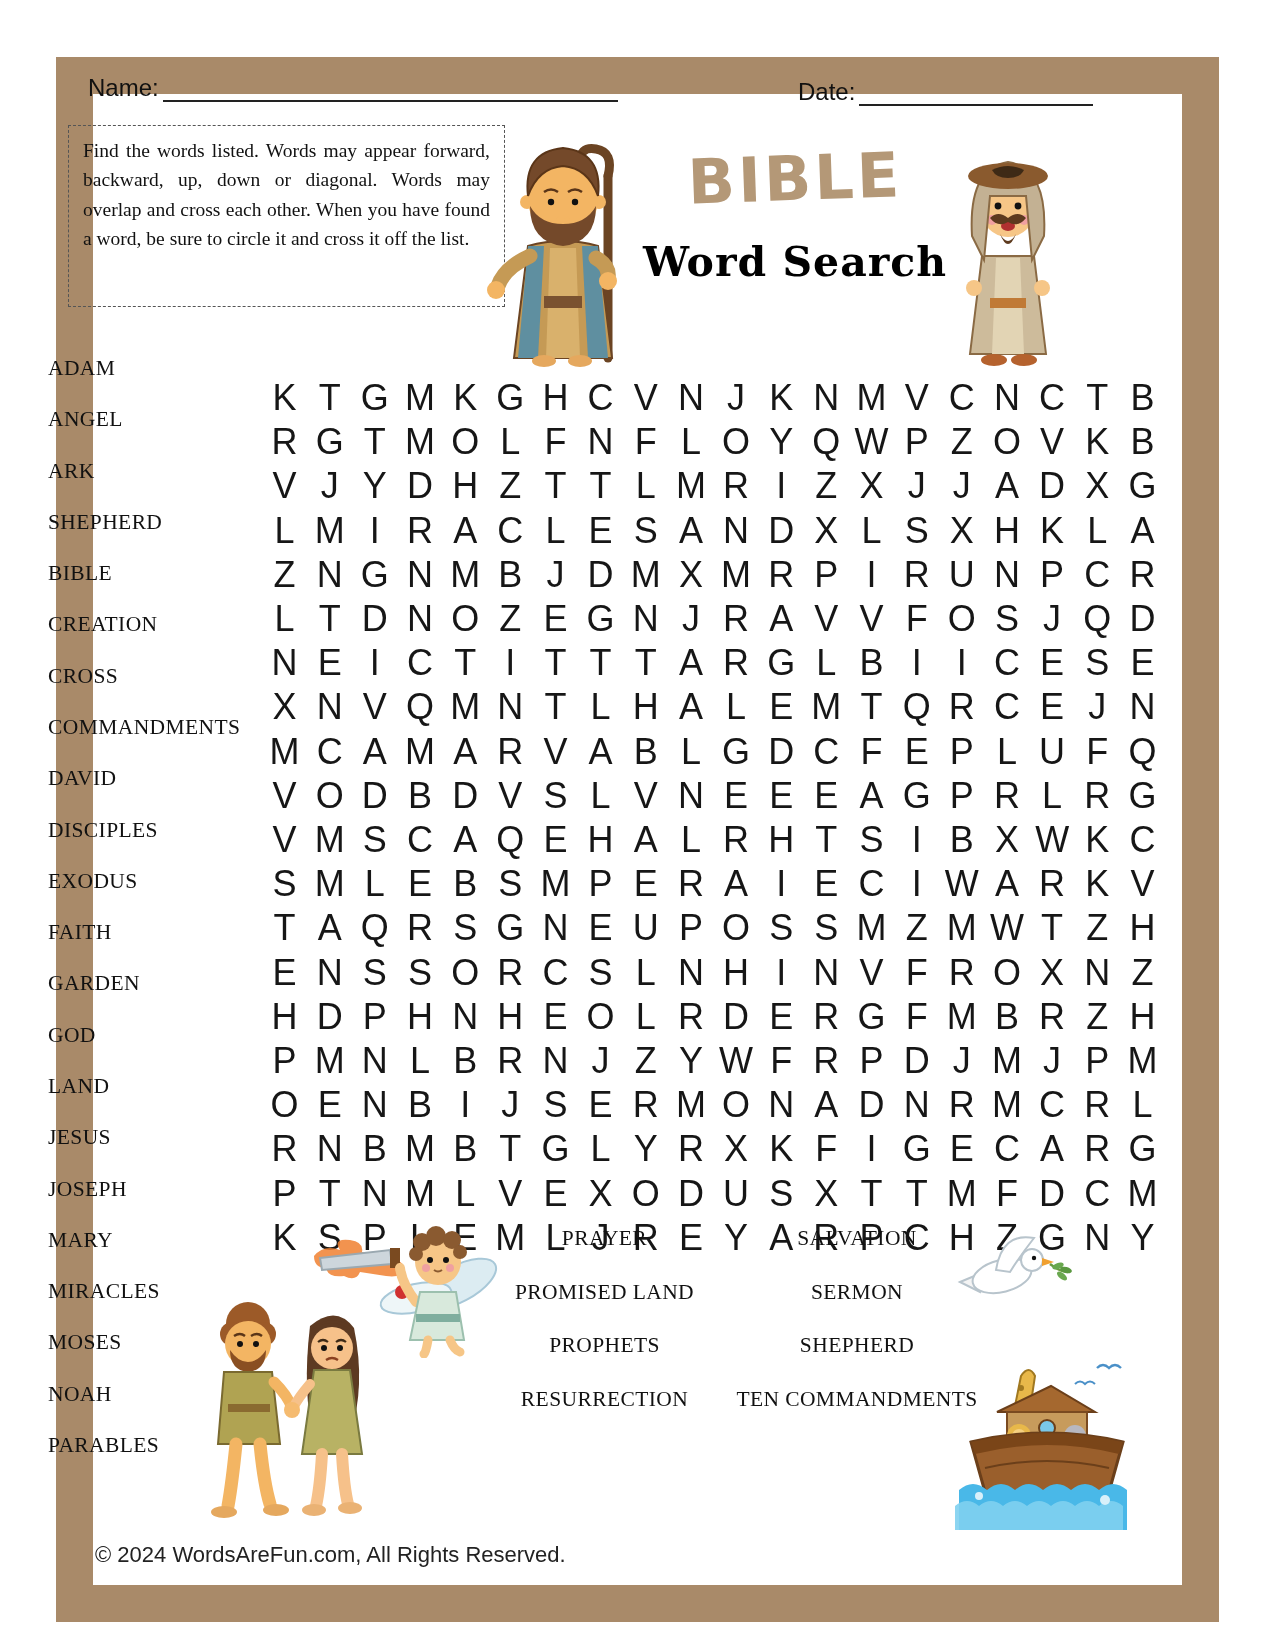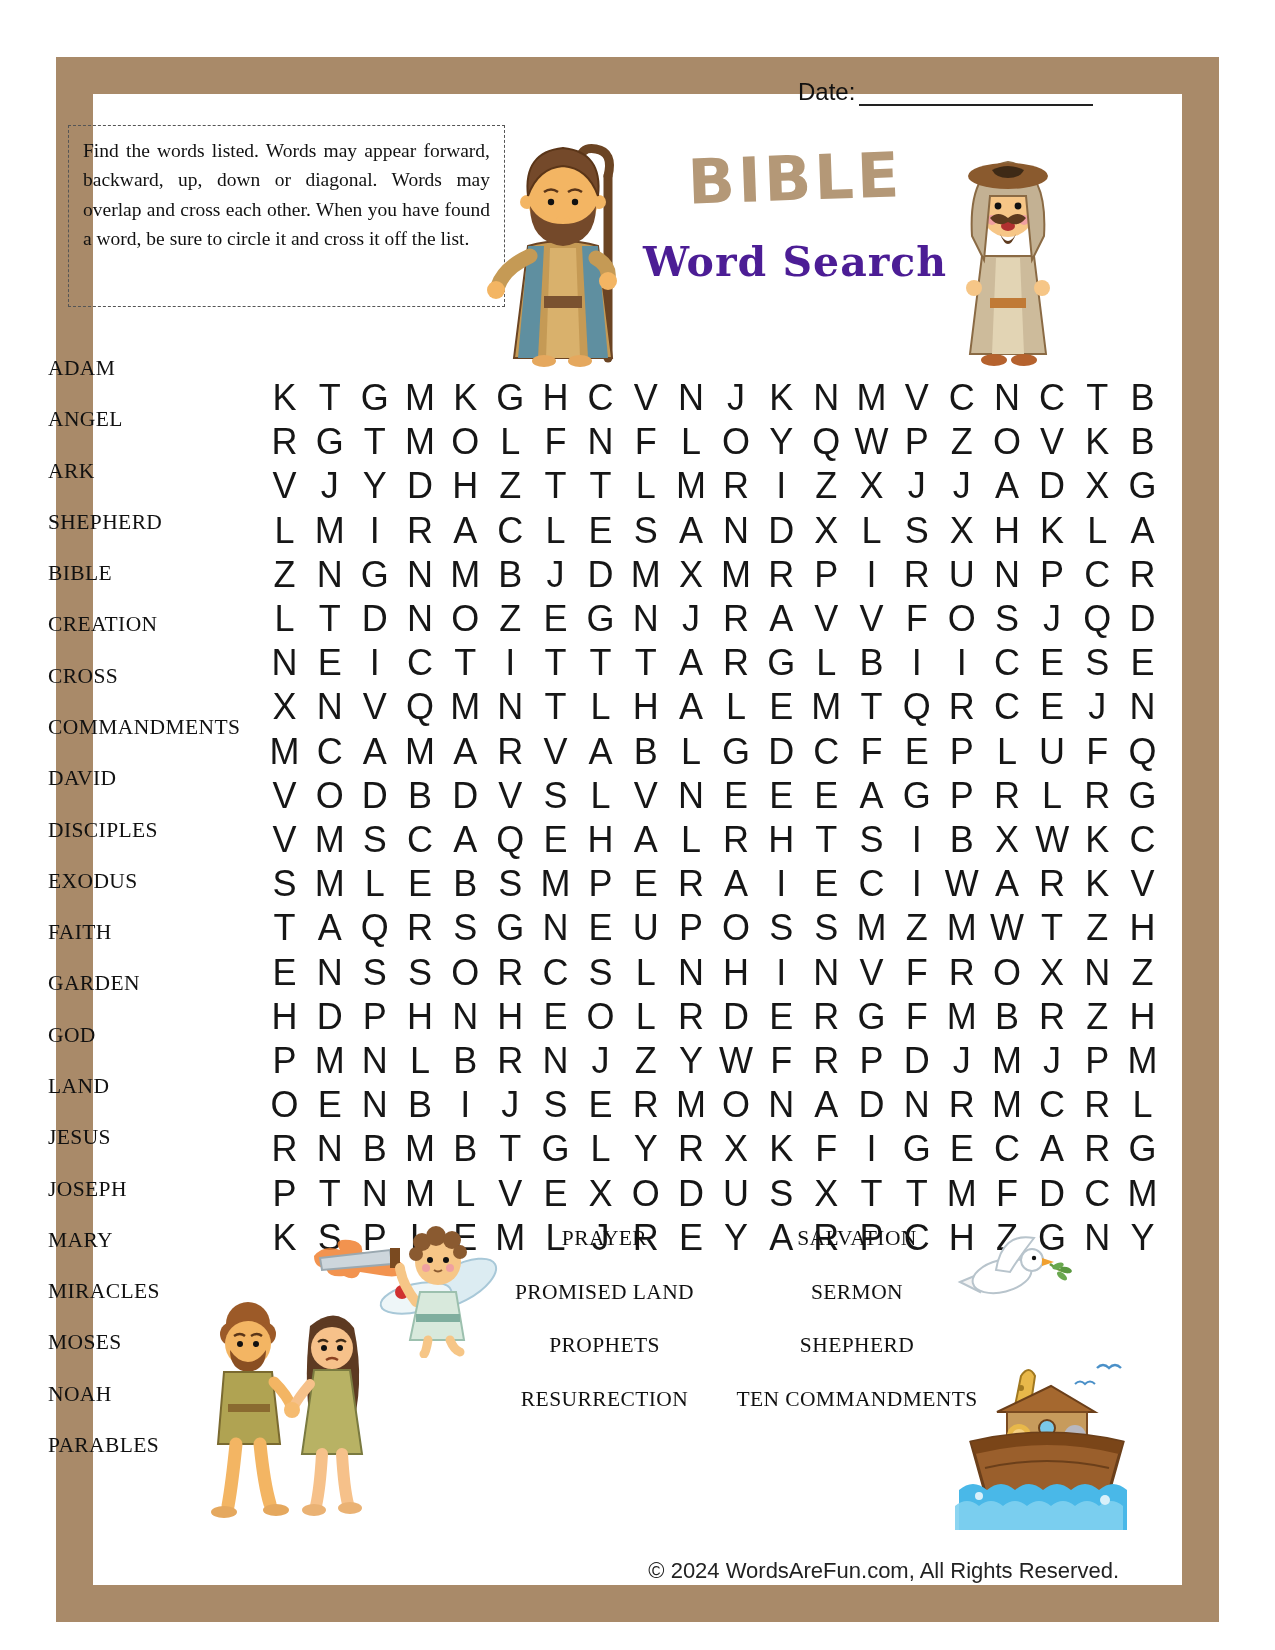--- a/index.html
+++ b/index.html
@@ -12,42 +12,46 @@
   .date-row{position:absolute;left:798px;top:78px;width:295px;font-family:"Liberation Sans",sans-serif;
             font-size:24px;display:flex;align-items:flex-end;text-align:center;}
   .blank-line{flex:1;border-bottom:2px solid #222;height:26px;margin-left:4px;}
   .instructions{position:absolute;left:68px;top:125px;width:437px;height:182px;box-sizing:border-box;
                 border:1.6px dashed #555;padding:10px 14px;font-size:19.5px;line-height:1.5;
                 text-align:justify;}
   .title-script{position:absolute;left:655px;top:142px;width:280px;text-align:center;
                 font-family:"DejaVu Sans",sans-serif;font-weight:bold;font-size:62px;
                 color:#b49877;letter-spacing:3px;transform:rotate(-2deg);}
   .title-sub{position:absolute;left:630px;top:238px;width:330px;text-align:center;
-             font-family:"DejaVu Serif",serif;font-weight:bold;font-size:41px;letter-spacing:1px;color:#4c1d95;}
+             font-family:"DejaVu Serif",serif;font-weight:bold;font-size:41px;letter-spacing:1px;color:#000000;}
   .word-list{position:absolute;left:48px;top:356px;width:205px;height:1102px;display:flex;
              flex-direction:column;justify-content:space-between;
              font-size:21.5px;letter-spacing:.4px;}
   .grid{position:absolute;left:262px;top:376px;width:903px;height:884px;display:grid;
         grid-template-columns:repeat(20,1fr);grid-template-rows:repeat(20,1fr);
         font-family:"Liberation Sans",sans-serif;font-size:36px;color:#161616;}
   .cell{display:flex;align-items:center;justify-content:center;}
   .bottom-words{position:absolute;display:flex;flex-direction:column;justify-content:space-between;
                 align-items:center;font-size:21.5px;letter-spacing:.4px;}
   .bw-left{left:452px;top:1226px;width:305px;height:186px;}
   .bw-right{left:712px;top:1226px;width:290px;height:186px;}
-  .copyright{position:absolute;left:95px;top:1542px;width:1024px;text-align:right;
-             font-family:"Liberation Sans",sans-serif;font-size:22px;color:#222;margin-top:16px;}
+  .copyright{position:absolute;left:95px;top:1542px;width:1024px;text-align:left;
+             font-family:"Liberation Sans",sans-serif;font-size:22px;color:#222;}
   .art{position:absolute;}
 </style>
 </head>
 <body>
 
 <div class="page">
   <div class="frame" style="border-color: rgb(169, 138, 105);"></div>
 
+  <div class="name-row">
+    <span>Name:</span>
+    <span class="blank-line"></span>
+  </div>
   <div class="date-row">
     <span>Date:</span>
     <span class="blank-line"></span>
   </div>
 
   <div class="instructions">Find the words listed.  Words may appear forward, backward, up, down or diagonal.  Words may overlap and cross each other.  When you have found a word, be sure to circle it and cross it off the list.</div>
 
   <svg class="art" style="left:468px;top:126px" width="190" height="242" viewBox="0 0 190 242">
     <line x1="140" y1="50" x2="140" y2="232" stroke="#6b4423" stroke-width="9" stroke-linecap="round"></line>
     <path d="M140,50 q6,-24 -12,-27 q-17,-3 -16,15" stroke="#6b4423" stroke-width="9" fill="none" stroke-linecap="round"></path>

